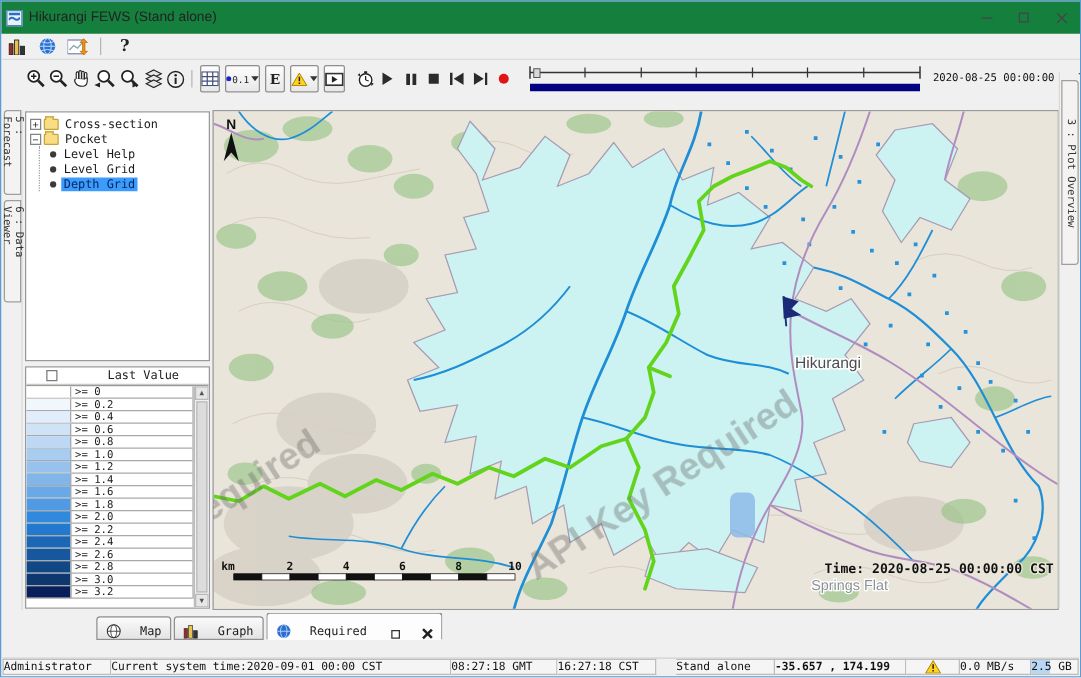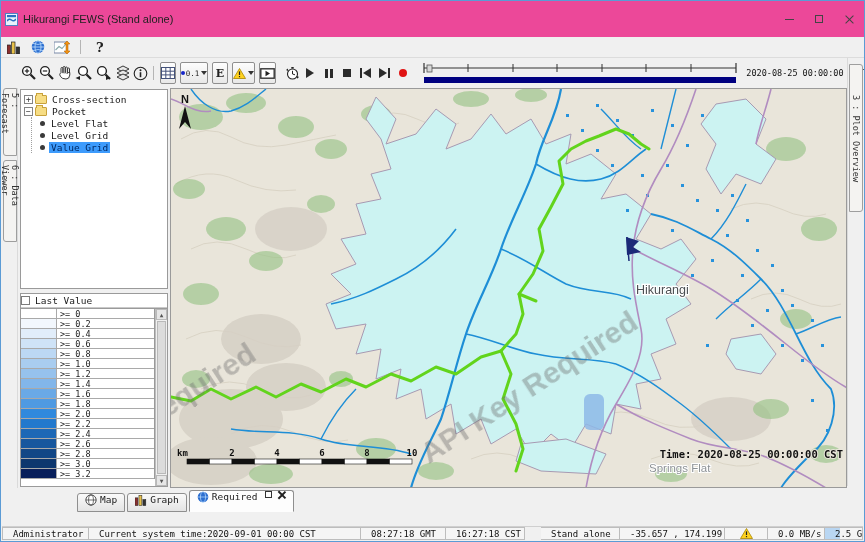--- a/index.html
+++ b/index.html
@@ -1,20 +1,20 @@
 <!DOCTYPE html>
 <html><head>
 <meta charset="utf-8">
 <style>
   html,body{margin:0;padding:0;background:#dfe5ec;}
   *{box-sizing:border-box;}
   .window{position:relative;width:865px;height:542px;background:#f0f0f0;border:1px solid #5b9bd5;
     font-family:"DejaVu Sans Mono",monospace;font-size:11px;color:#1a1a1a;overflow:hidden;}
   
-  .titlebar{height:36px;background:#ec4899;display:flex;align-items:center;padding-left:4px;}
+  .titlebar{height:26px;background:#15803d;display:flex;align-items:center;padding-left:4px;}
   .app-icon{width:13px;height:13px;border:1px solid #4f81c2;background:#e8f2fb;display:inline-flex;align-items:center;justify-content:center;margin-right:5px;}
   .app-icon svg{display:block;}
   .title-text{font-family:"Liberation Sans",sans-serif;font-size:11px;color:#222;}
   .win-controls{margin-left:auto;display:flex;height:100%;}
   .win-btn{width:30px;height:100%;display:flex;align-items:center;justify-content:center;color:#444;}
   .glyph-min{width:9px;height:1px;background:#444;}
   .glyph-max{width:8px;height:8px;border:1px solid #444;}
   .glyph-close{position:relative;width:9px;height:9px;}
   .glyph-close::before,.glyph-close::after{content:"";position:absolute;left:4px;top:-1px;width:1px;height:11px;background:#444;}
   .glyph-close::before{transform:rotate(45deg);}  .glyph-close::after{transform:rotate(-45deg);}
@@ -56,53 +56,53 @@
   .tree-row{display:flex;align-items:center;height:12px;white-space:nowrap;font-size:9.5px;}
   .expander{width:9px;height:9px;border:1px solid #848484;background:#fff;font-size:8px;line-height:7px;text-align:center;margin:0 2px;color:#333;}
   .folder{width:12px;height:9px;background:#f7dd84;border:1px solid #c8a23c;border-radius:1px;position:relative;margin-right:3px;}
   .folder::before{content:"";position:absolute;top:-3px;left:0;width:5px;height:2px;background:#f7dd84;border:1px solid #c8a23c;border-bottom:none;}
   .t-kids{margin-left:9px;border-left:1px dotted #a0a0a0;padding-left:2px;}
   .bullet{width:5px;height:5px;border-radius:50%;background:#3a3a3a;margin:0 4px 0 6px;flex:none;}
   .t-label{padding:0 2px;}
   .t-label.sel{background:#3d9bfc;color:#002a66;}
   .splitter{height:4px;}
   .legend-panel{flex:1;background:#fff;border:1px solid #9a9a9a;display:flex;flex-direction:column;overflow:hidden;}
-  .legend-head{height:14px;display:flex;align-items:center;padding-left:0;border-bottom:1px solid #c9c9c9;font-size:9.5px;}
+  .legend-head{height:14px;display:flex;align-items:center;padding-left:16px;border-bottom:1px solid #c9c9c9;font-size:9.5px;gap:35px;}
   .chk{width:9px;height:9px;border:1px solid #7c7c7c;background:#fff;margin-right:5px;}
   .legend-list{position:relative;flex:1;border-top:1px solid #9a9a9a;overflow:hidden;}
   .legend-rows{margin-right:12px;border-right:1px solid #9a9a9a;}
   .legend-row{display:flex;height:10px;border-bottom:1px solid #a9a9a9;font-size:8.5px;}
   .lg-sw{width:36px;border-right:1px solid #a9a9a9;flex:none;}
   .lg-lb{padding-left:3px;line-height:10px;white-space:nowrap;}
   .scrollbar{position:absolute;top:0;right:0;width:12px;bottom:0;background:#f0f0f0;border-left:1px solid #bdbdbd;}
   .sb-btn{height:11px;display:flex;align-items:center;justify-content:center;background:#e6e6e6;border:1px solid #b9b9b9;font-size:6px;color:#555;}
   .sb-btn.down{position:absolute;bottom:0;left:0;right:0;}
   .sb-thumb{position:absolute;top:12px;left:1px;right:1px;bottom:12px;background:#dcdcdc;border:1px solid #b9b9b9;}
   .map-area{position:relative;flex:1;background:#e9e5da;border:1px solid #9a9a9a;overflow:hidden;margin-right:16px;}
   .map-area svg{display:block;}
   
   .bottom-tabs{position:absolute;left:1px;right:1px;top:487px;height:24px;background:#f0f0f0;display:flex;align-items:flex-end;padding-left:75px;gap:2px;}
-  .btab{height:19px;display:flex;align-items:flex-start;gap:3px;padding:0 7px;border:1px solid #8f8f8f;border-radius:3px 3px 0 0;background:linear-gradient(#fafafa,#e4e4e4);font-size:9.5px;}
+  .btab{height:19px;display:flex;align-items:flex-end;gap:15px;padding:0 7px;border:1px solid #8f8f8f;border-radius:3px 3px 0 0;background:linear-gradient(#fafafa,#e4e4e4);font-size:9.5px;}
   .btab.active{height:22px;background:#fdfdfd;border-bottom-color:#fdfdfd;}
   .mini-restore{width:7px;height:7px;border:1px solid #333;margin-left:4px;}
   .mini-x{position:relative;width:8px;height:8px;margin-left:3px;}
   .mini-x::before,.mini-x::after{content:"";position:absolute;left:3.5px;top:-1px;width:1.6px;height:10px;background:#222;}
   .mini-x::before{transform:rotate(45deg);} .mini-x::after{transform:rotate(-45deg);}
   
   .logs-row{position:absolute;left:1px;right:1px;top:511px;height:16px;background:#f0f0f0;display:flex;align-items:center;padding-left:77px;}
   .logs-btn{height:14px;padding:0 6px;border:1px solid #8f8f8f;border-radius:2px;background:linear-gradient(#fcfcfc,#e6e6e6);font-size:9.5px;display:flex;align-items:center;}
   
   .statusbar{position:absolute;left:1px;right:1px;bottom:1px;height:14px;display:flex;background:#f0f0f0;border-top:1px solid #cfcfcf;}
-  .status-cell{height:100%;border:1px solid #bdbdbd;border-left:none;background:#f5f5f5;font-size:9px;display:flex;align-items:center;padding:0 10px;white-space:nowrap;overflow:hidden;color:#111;}
+  .status-cell{height:100%;border:1px solid #bdbdbd;border-left:none;background:#f5f5f5;font-size:9px;display:flex;align-items:center;padding:0 0;white-space:nowrap;overflow:hidden;color:#111;}
   .status-cell:nth-child(1){width:87px;border-left:1px solid #bdbdbd;}
   .status-cell:nth-child(2){width:272px;}
   .status-cell:nth-child(3){width:85px;}
   .status-cell:nth-child(4){width:79px;}
   .status-cell:nth-child(5){width:79px;margin-left:16px;}
-  .status-cell:nth-child(6){width:105px;}
+  .status-cell:nth-child(6){width:105px;font-weight:bold;}
   .status-cell:nth-child(7){width:43px;justify-content:center;}
   .status-cell:nth-child(8){width:57px;}
   .status-cell:nth-child(9){flex:1;background:linear-gradient(to right,#b9d6f2 0 40%,#f5f5f5 40%);}
 </style>
 </head>
 <body>
 
 <div class="window">
 
   <div class="titlebar">
@@ -317,29 +317,29 @@
           <span class="t-label">Cross-section</span>
         </div>
         <div class="tree-row">
           <span class="expander">−</span>
           <span class="folder"></span>
           <span class="t-label">Pocket</span>
         </div>
         <div class="t-kids">
           <div class="tree-row">
             <span class="bullet"></span>
-            <span class="t-label">Level Flat</span>
+            <span class="t-label">Level Help</span>
           </div>
           <div class="tree-row">
             <span class="bullet"></span>
             <span class="t-label">Level Grid</span>
           </div>
           <div class="tree-row">
             <span class="bullet"></span>
-            <span class="t-label sel">Value Grid</span>
+            <span class="t-label sel">Depth Grid</span>
           </div>
         </div>
       </div>
       <div class="splitter"></div>
       <div class="legend-panel">
         <div class="legend-head">
           <span class="chk"></span>
           <span>Last Value</span>
         </div>
         <div class="legend-list">

